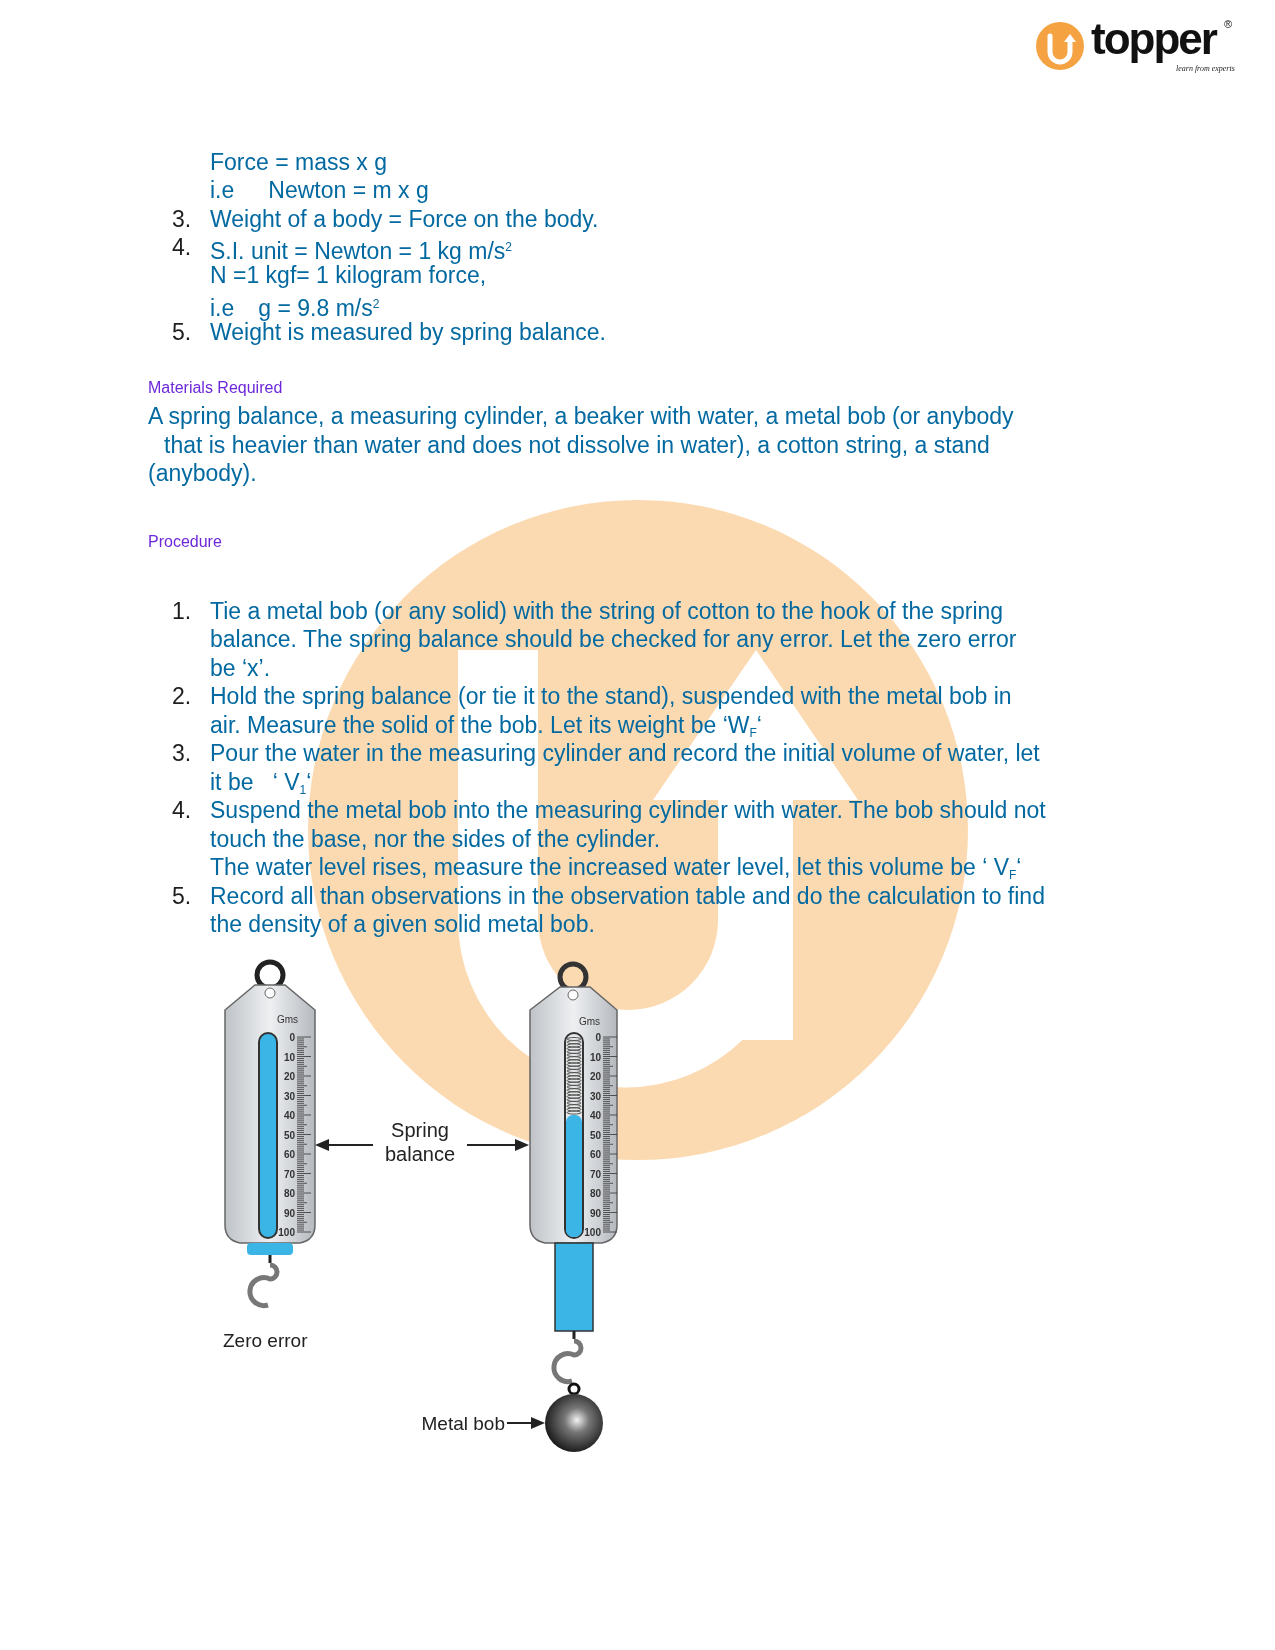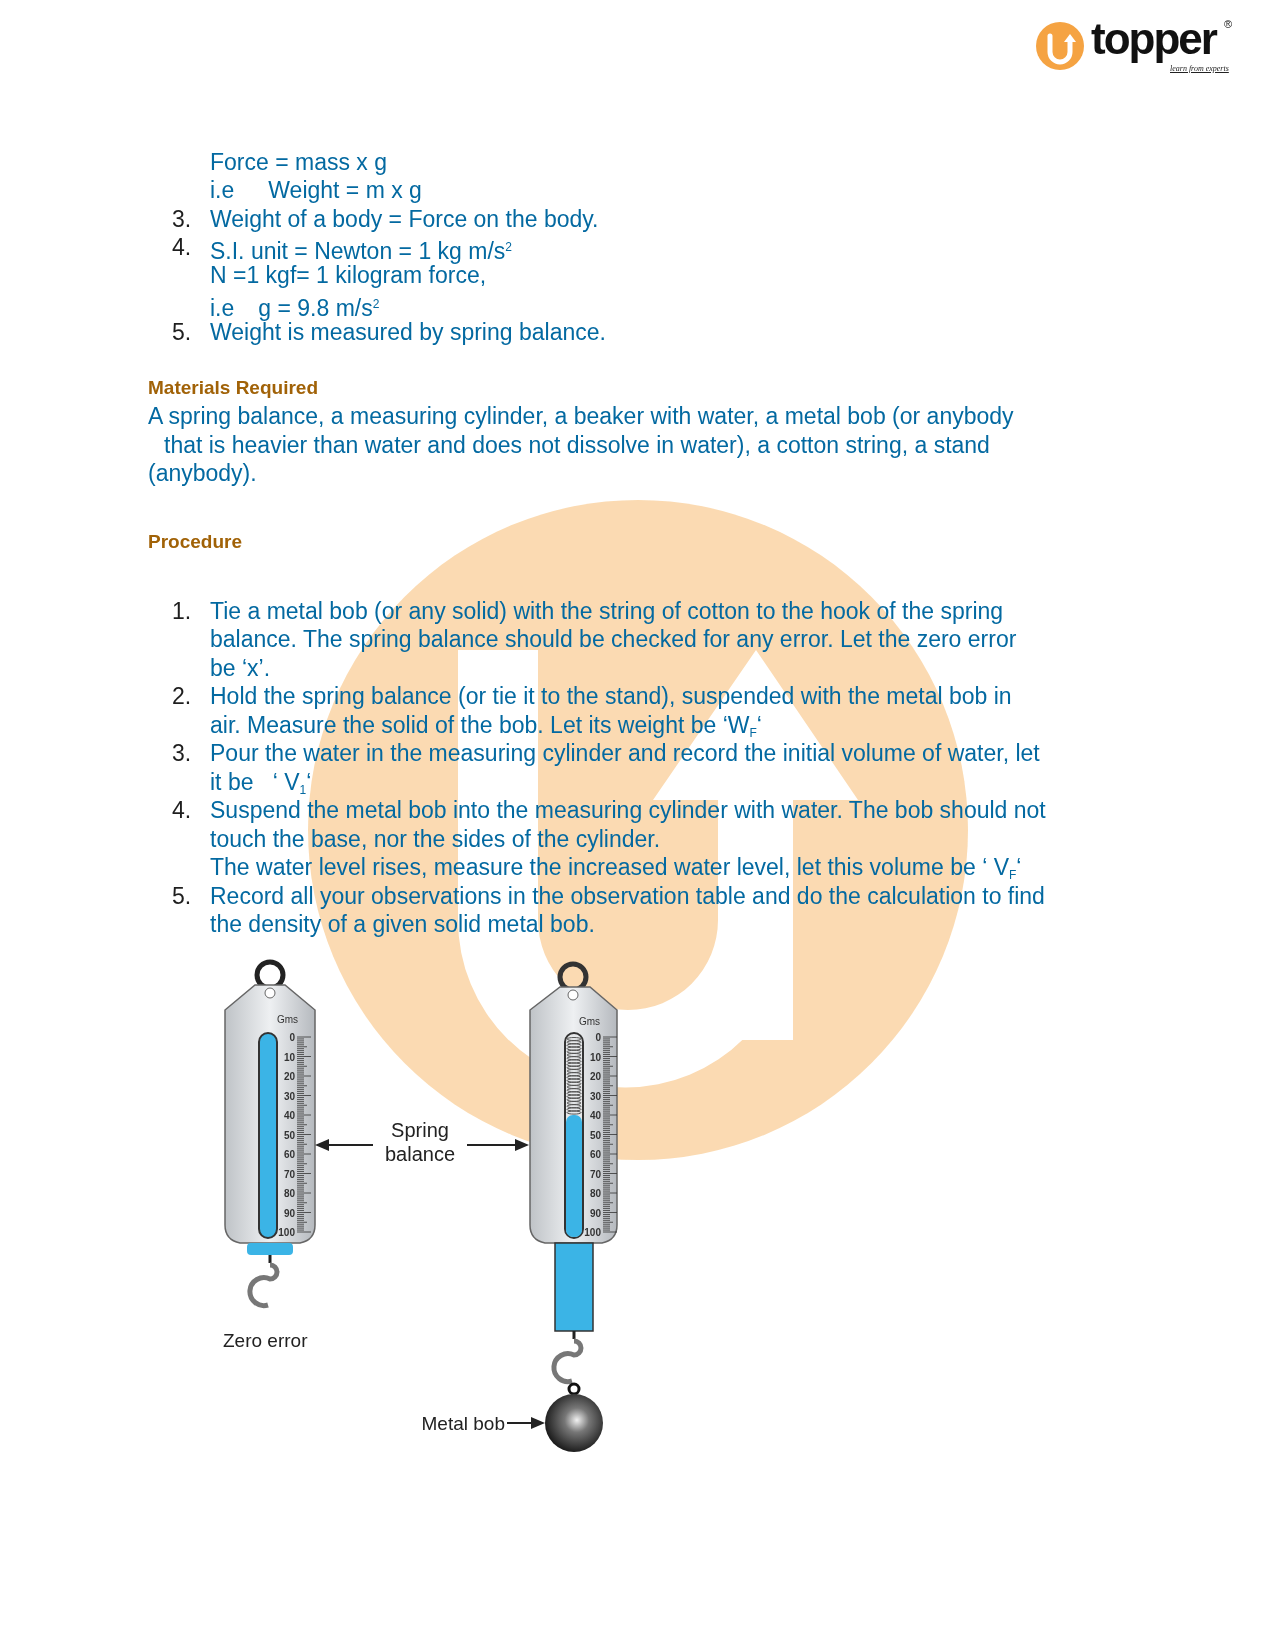--- a/index.html
+++ b/index.html
@@ -7,31 +7,31 @@
          font-family: "Liberation Sans", sans-serif; color: #1a1a1a; }
   .page { position: absolute; left: 0; top: 0; width: 1154px; height: 1650px; }
 
   
   .logo { position: absolute; left: 1036px; top: 18px; width: 200px; height: 60px; }
   .logo-circle { position: absolute; left: 0; top: 4px; width: 48px; height: 48px; border-radius: 50%;
                  background: #f5a342; }
   .logo-word { position: absolute; left: 55px; top: -4px; font-size: 44px; font-weight: bold;
                letter-spacing: -2px; color: #111; font-family: "Liberation Sans", sans-serif; }
   .logo-reg { position: absolute; left: 188px; top: 0px; font-size: 11px; color: #111; }
-  .logo-tag { position: absolute; left: 134px; top: 46px; font-size: 8px; font-style: italic; color: #222;
-              font-family: "Liberation Serif", serif; text-decoration: underline; }
+  .logo-tag { position: absolute; left: 140px; top: 46px; font-size: 8px; font-style: italic; color: #222;
+              font-family: "Liberation Serif", serif; }
 
   
   .watermark { position: absolute; left: 308px; top: 500px; width: 660px; height: 660px; z-index: 0; opacity: 0.95; }
 
   .content { position: absolute; left: 0; top: 0; width: 1275px; z-index: 1; }
 
   .line { position: absolute; font-size: 23px; line-height: 28px; white-space: nowrap; color: #0369a1; }
   .num { position: absolute; font-size: 23px; line-height: 28px; color: #1e1e1e; }
-  .heading { position: absolute; font-size: 19px; font-weight: bold; line-height: 28px; color: #a16207; }
+  .heading { position: absolute; font-size: 16px; font-weight: normal; line-height: 28px; color: #6d28d9; }
   .sup { font-size: 12px; vertical-align: 8px; }
   .sub { font-size: 12px; vertical-align: -4px; }
 
   .figure { position: absolute; left: 205px; top: 955px; width: 460px; height: 520px; z-index: 1; }
 </style>
 </head>
 <body>
 
 <div class="page">
 
@@ -54,21 +54,21 @@
 
     <path d="M410 300 V540 H485 V300 H550 L448 150 L345 300 Z" fill="#ffffff"></path>
   </svg>
 
   <div class="content">
 
     <div class="line" style="left:210px; top:148px;">
       <span>Force = mass x g</span>
     </div>
     <div class="line" style="left:210px; top:176px;">
-      <span>i.e</span><span style="display:inline-block;width:34px;"></span><span>Weight = m x g</span>
+      <span>i.e</span><span style="display:inline-block;width:34px;"></span><span>Newton = m x g</span>
     </div>
     <div class="num" style="left:172px; top:205px;">3.</div>
     <div class="line" style="left:210px; top:205px;">Weight of a body = Force on the body.</div>
     <div class="num" style="left:172px; top:233px;">4.</div>
     <div class="line" style="left:210px; top:233px;">
       <span>S.I. unit = Newton = 1 kg m/s</span><span class="sup">2</span>
     </div>
     <div class="line" style="left:210px; top:261px;">N =1 kgf= 1 kilogram force,</div>
     <div class="line" style="left:210px; top:290px;">
       <span>i.e</span><span style="display:inline-block;width:24px;"></span><span>g = 9.8 m/s</span><span class="sup">2</span>
@@ -101,21 +101,21 @@
     </div>
 
     <div class="num" style="left:172px; top:796px;">4.</div>
     <div class="line" style="left:210px; top:796px;">Suspend the metal bob into the measuring cylinder with water. The bob should not</div>
     <div class="line" style="left:210px; top:825px;">touch the base, nor the sides of the cylinder.</div>
     <div class="line" style="left:210px; top:853px;">
       <span>The water level rises, measure the increased water level, let this volume be ‘ V</span><span class="sub">F</span><span>‘</span>
     </div>
 
     <div class="num" style="left:172px; top:882px;">5.</div>
-    <div class="line" style="left:210px; top:882px;">Record all your observations in the observation table and do the calculation to find</div>
+    <div class="line" style="left:210px; top:882px;">Record all than observations in the observation table and do the calculation to find</div>
     <div class="line" style="left:210px; top:910px;">the density of a given solid metal bob.</div>
   </div>
 
   <div class="figure">
     <svg id="fig-svg" width="460" height="520" viewBox="0 0 460 520">
       <defs>
         <linearGradient id="metal" x1="0" x2="1">
           <stop offset="0" stop-color="#bfc3c7"></stop>
           <stop offset="0.5" stop-color="#eef0f2"></stop>
           <stop offset="1" stop-color="#b5b9be"></stop>

